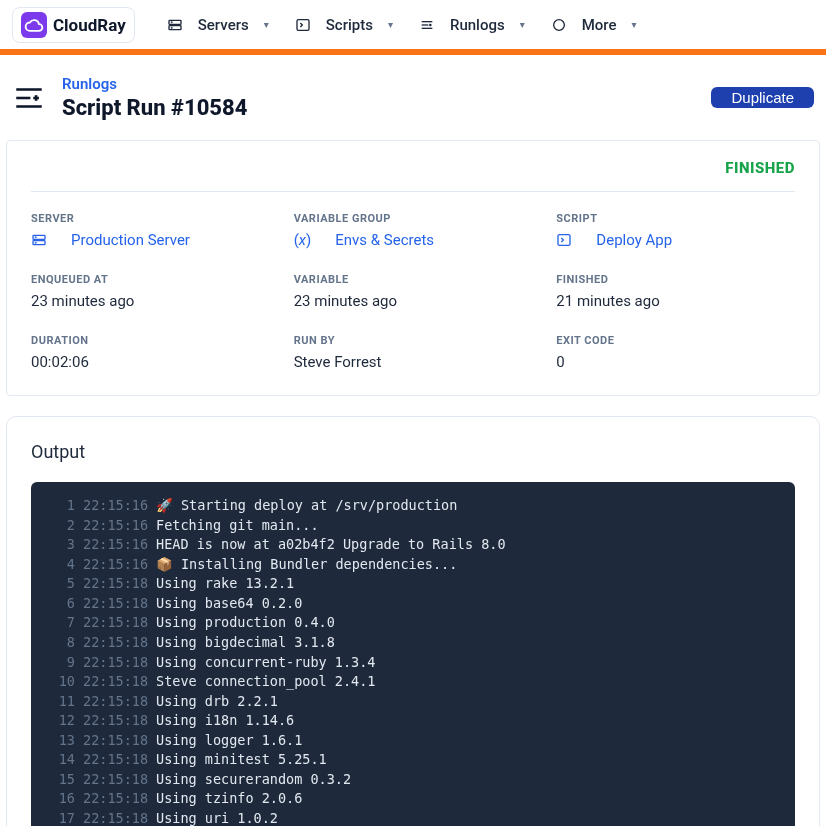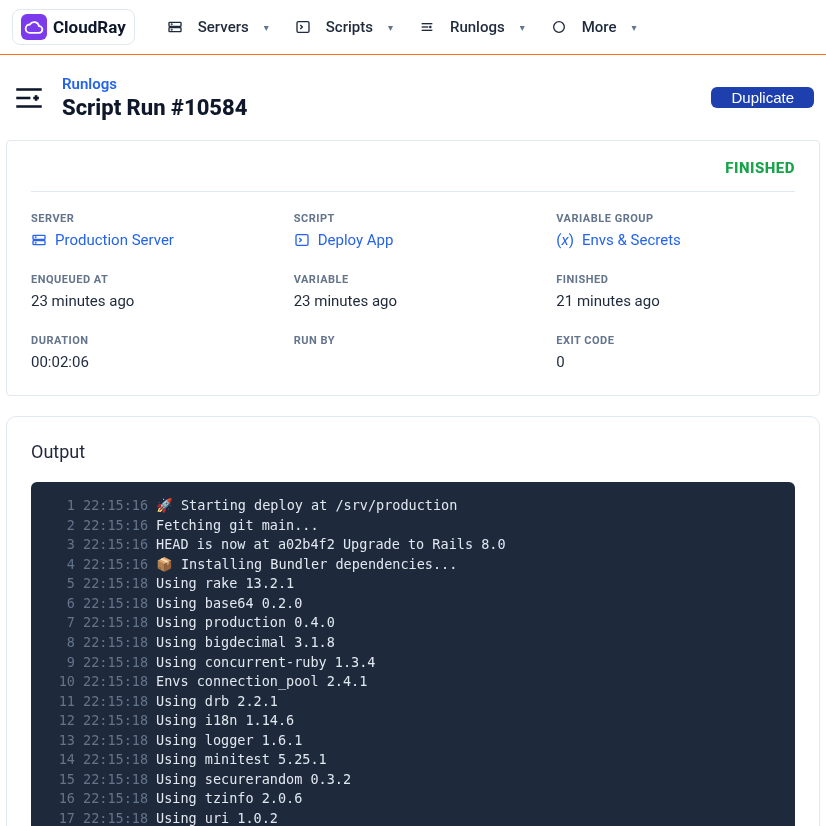--- a/index.html
+++ b/index.html
@@ -10,21 +10,21 @@
     body {
       font-family: -apple-system, BlinkMacSystemFont, "Segoe UI", Roboto, sans-serif;
       background: #ffffff;
       color: #1e293b;
       font-size: 14px;
     }
     .topbar {
       display: flex;
       align-items: center;
       padding: 8px 12px;
-      border-bottom: 1px solid #f97316;
+      border-bottom: 6px solid #f97316;
       height: 55px;
     }
     .logo {
       display: flex;
       align-items: center;
       gap: 6px;
       padding: 4px 8px;
       border: 1px solid #e2e8f0;
       border-radius: 8px;
       margin-right: 32px;
@@ -137,21 +137,21 @@
       margin-bottom: 6px;
     }
     .info-value {
       font-size: 15px;
       color: #1e293b;
     }
     .info-link {
       color: #2563eb;
       display: flex;
       align-items: center;
-      gap: 8px;
+      gap: 24px;
     }
     .info-link svg {
       flex-shrink: 0;
     }
     .output-card {
       border: 1px solid #e2e8f0;
       border-radius: 10px;
       margin: 0 6px;
       padding: 24px 24px 0 24px;
     }
@@ -282,75 +282,76 @@
         <svg width="16" height="16" viewBox="0 0 24 24" fill="none" stroke="#2563eb" stroke-width="2">
             <rect x="3" y="5" width="18" height="6" rx="1"></rect>
             <rect x="3" y="13" width="18" height="6" rx="1"></rect>
             <circle cx="7" cy="8" r="0.5" fill="#2563eb"></circle>
             <circle cx="7" cy="16" r="0.5" fill="#2563eb"></circle>
           </svg>
         <span>Production Server</span>
       </div>
     </div>
     <div>
+      <div class="info-label">VARIABLE GROUP</div>
+      <div class="info-value info-link">
+        <span>(<span class="var-x">x</span>)</span>
+        <span>Envs &amp; Secrets</span>
+      </div>
+    </div>
+    <div>
       <div class="info-label">SCRIPT</div>
       <div class="info-value info-link">
         <svg width="16" height="16" viewBox="0 0 24 24" fill="none" stroke="#2563eb" stroke-width="2">
             <rect x="3" y="4" width="18" height="16" rx="2"></rect>
             <path d="M8 9l3 3-3 3"></path>
           </svg>
         <span>Deploy App</span>
       </div>
     </div>
     <div>
-      <div class="info-label">VARIABLE GROUP</div>
-      <div class="info-value info-link">
-        <span>(<span class="var-x">x</span>)</span>
-        <span>Envs &amp; Secrets</span>
-      </div>
-    </div>
-    <div>
       <div class="info-label">ENQUEUED AT</div>
       <div class="info-value">23 minutes ago</div>
     </div>
     <div>
       <div class="info-label">VARIABLE</div>
       <div class="info-value">23 minutes ago</div>
     </div>
     <div>
       <div class="info-label">FINISHED</div>
       <div class="info-value">21 minutes ago</div>
     </div>
     <div>
       <div class="info-label">DURATION</div>
       <div class="info-value">00:02:06</div>
     </div>
     <div>
       <div class="info-label">RUN BY</div>
+      <div class="info-value">Steve Forrest</div>
     </div>
     <div>
       <div class="info-label">EXIT CODE</div>
       <div class="info-value">0</div>
     </div>
   </div>
 </div>
 
 <div class="output-card">
   <div class="output-title">Output</div>
   <div class="terminal" id="terminal">
       <div class="term-line"><span class="line-num">1</span><span class="timestamp">22:15:16</span><span class="line-text">🚀 Starting deploy at /srv/production</span></div>
       <div class="term-line"><span class="line-num">2</span><span class="timestamp">22:15:16</span><span class="line-text">Fetching git main...</span></div>
       <div class="term-line"><span class="line-num">3</span><span class="timestamp">22:15:16</span><span class="line-text">HEAD is now at a02b4f2 Upgrade to Rails 8.0</span></div>
       <div class="term-line"><span class="line-num">4</span><span class="timestamp">22:15:16</span><span class="line-text">📦 Installing Bundler dependencies...</span></div>
       <div class="term-line"><span class="line-num">5</span><span class="timestamp">22:15:18</span><span class="line-text">Using rake 13.2.1</span></div>
       <div class="term-line"><span class="line-num">6</span><span class="timestamp">22:15:18</span><span class="line-text">Using base64 0.2.0</span></div>
       <div class="term-line"><span class="line-num">7</span><span class="timestamp">22:15:18</span><span class="line-text">Using production 0.4.0</span></div>
       <div class="term-line"><span class="line-num">8</span><span class="timestamp">22:15:18</span><span class="line-text">Using bigdecimal 3.1.8</span></div>
       <div class="term-line"><span class="line-num">9</span><span class="timestamp">22:15:18</span><span class="line-text">Using concurrent-ruby 1.3.4</span></div>
-      <div class="term-line"><span class="line-num">10</span><span class="timestamp">22:15:18</span><span class="line-text">Envs connection_pool 2.4.1</span></div>
+      <div class="term-line"><span class="line-num">10</span><span class="timestamp">22:15:18</span><span class="line-text">Steve connection_pool 2.4.1</span></div>
       <div class="term-line"><span class="line-num">11</span><span class="timestamp">22:15:18</span><span class="line-text">Using drb 2.2.1</span></div>
       <div class="term-line"><span class="line-num">12</span><span class="timestamp">22:15:18</span><span class="line-text">Using i18n 1.14.6</span></div>
       <div class="term-line"><span class="line-num">13</span><span class="timestamp">22:15:18</span><span class="line-text">Using logger 1.6.1</span></div>
       <div class="term-line"><span class="line-num">14</span><span class="timestamp">22:15:18</span><span class="line-text">Using minitest 5.25.1</span></div>
       <div class="term-line"><span class="line-num">15</span><span class="timestamp">22:15:18</span><span class="line-text">Using securerandom 0.3.2</span></div>
       <div class="term-line"><span class="line-num">16</span><span class="timestamp">22:15:18</span><span class="line-text">Using tzinfo 2.0.6</span></div>
       <div class="term-line"><span class="line-num">17</span><span class="timestamp">22:15:18</span><span class="line-text">Using uri 1.0.2</span></div>
     </div>
 </div>
 

